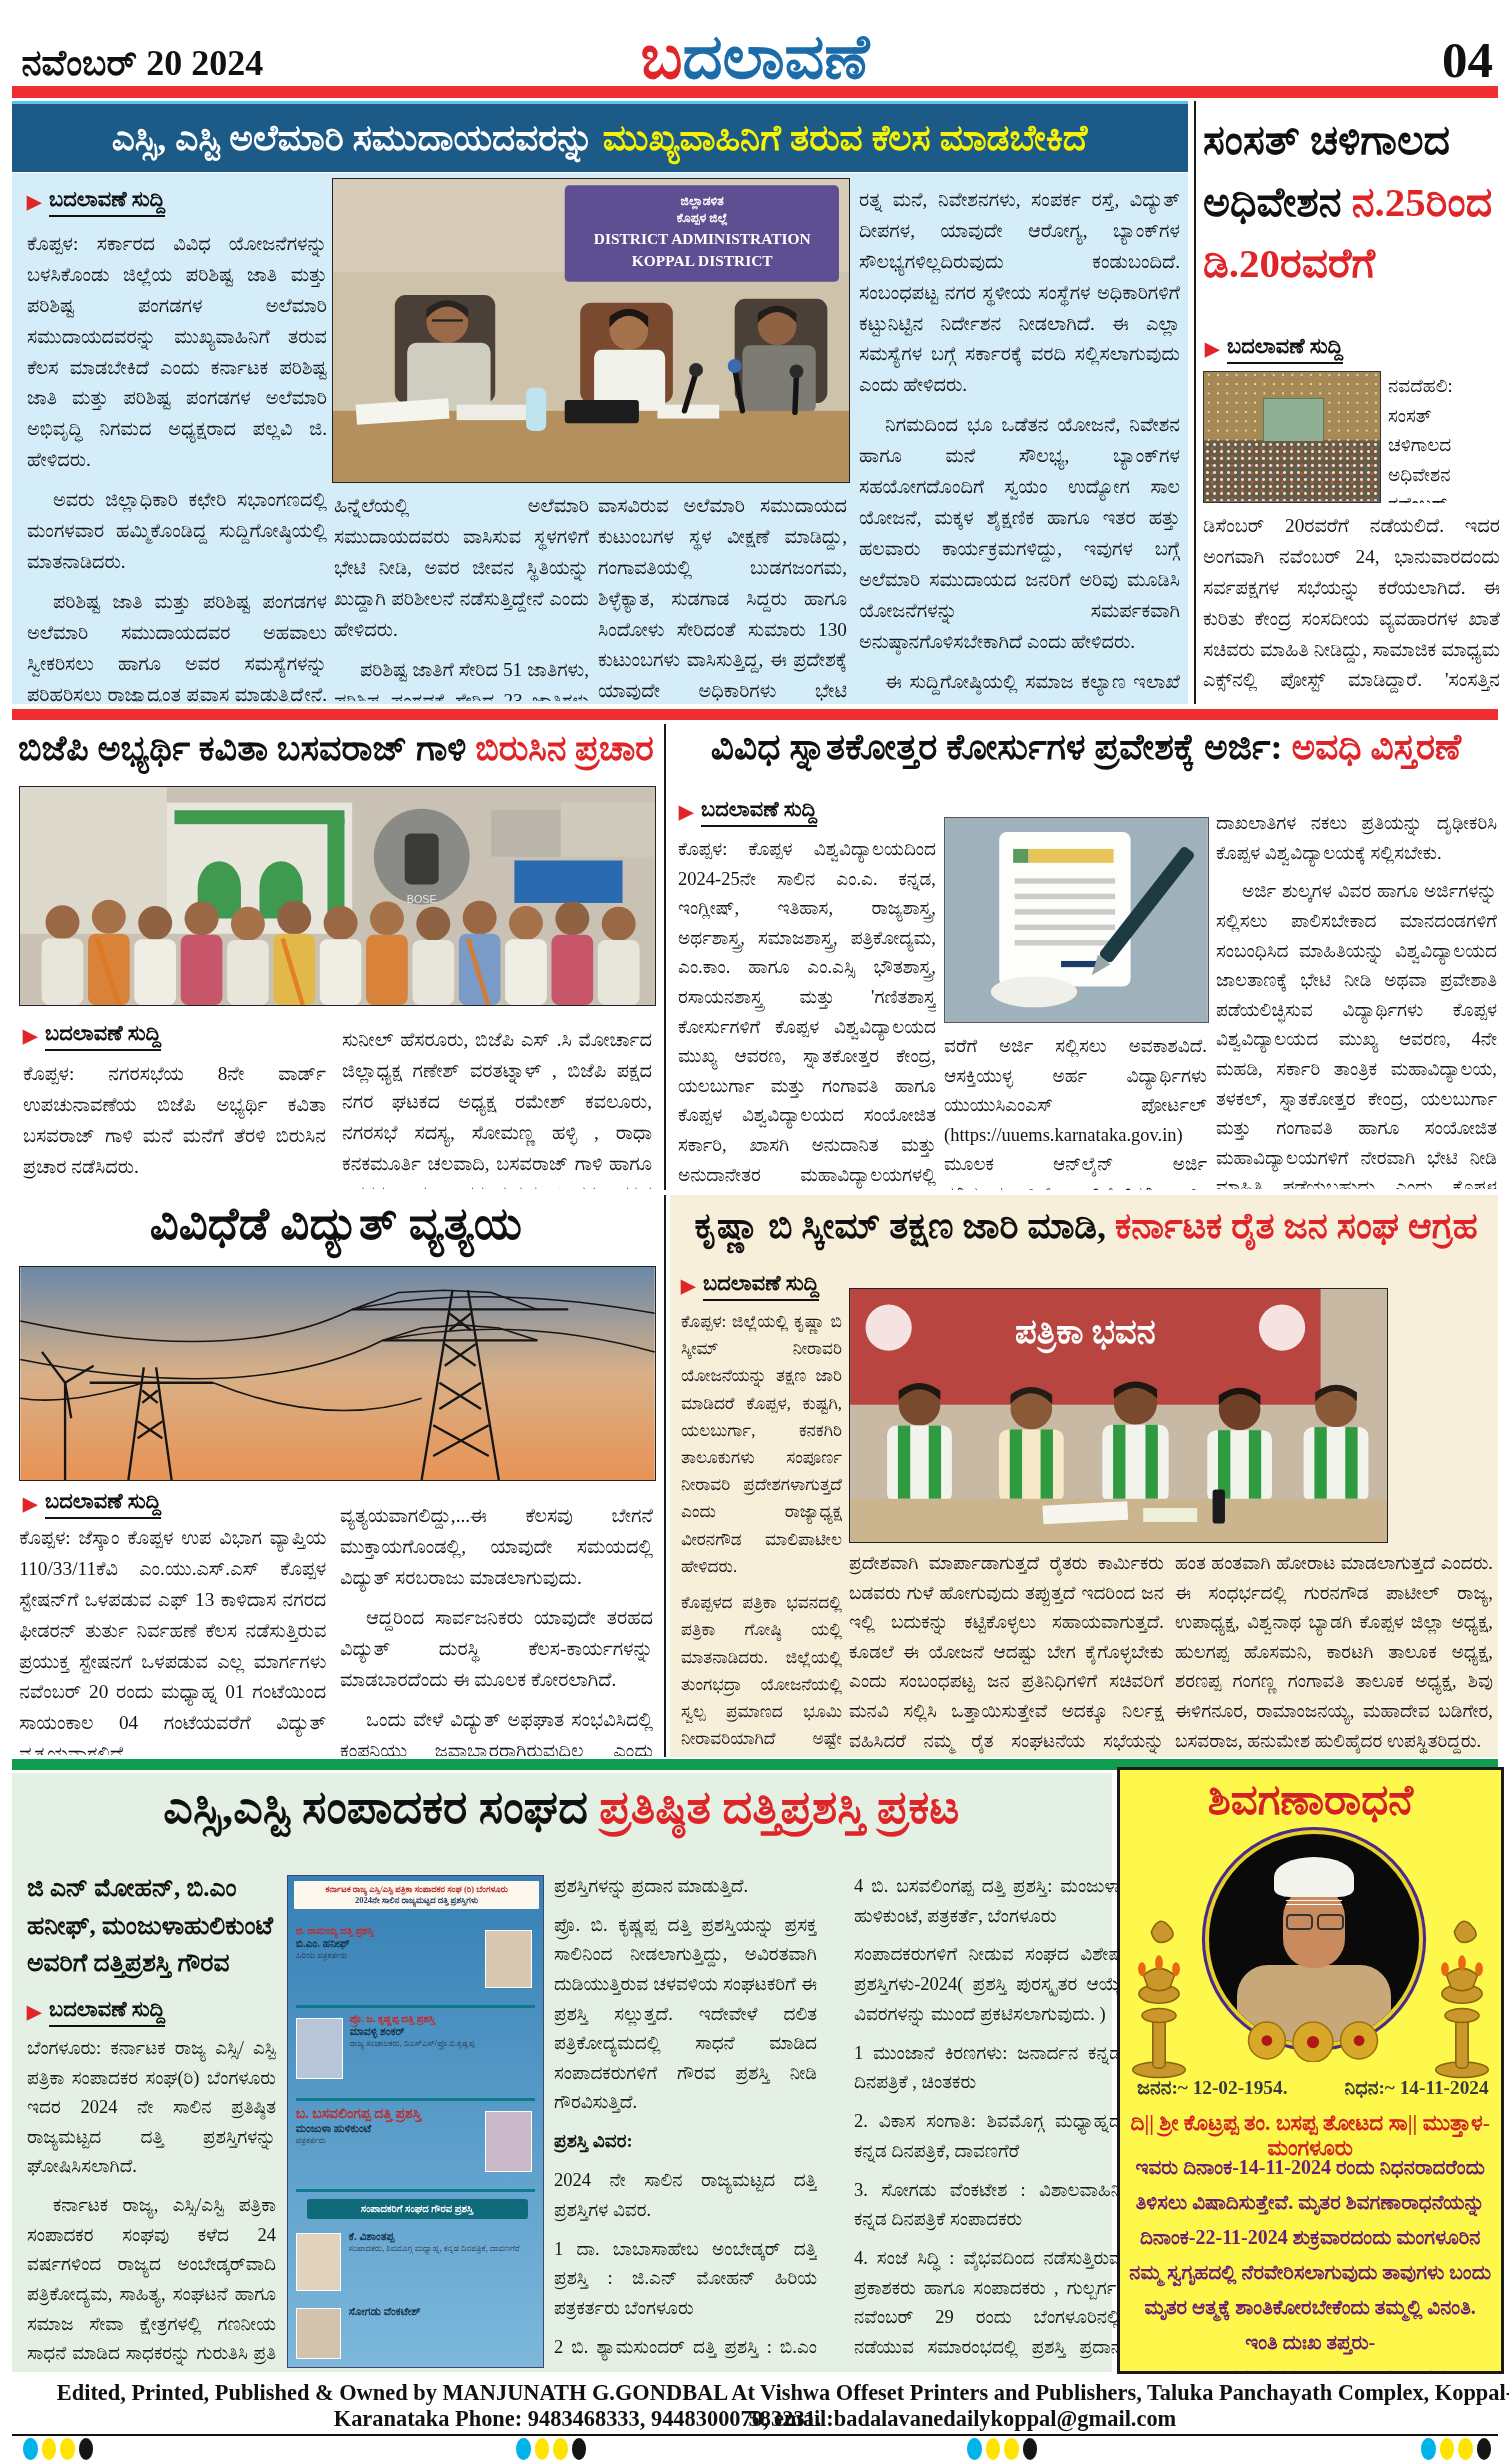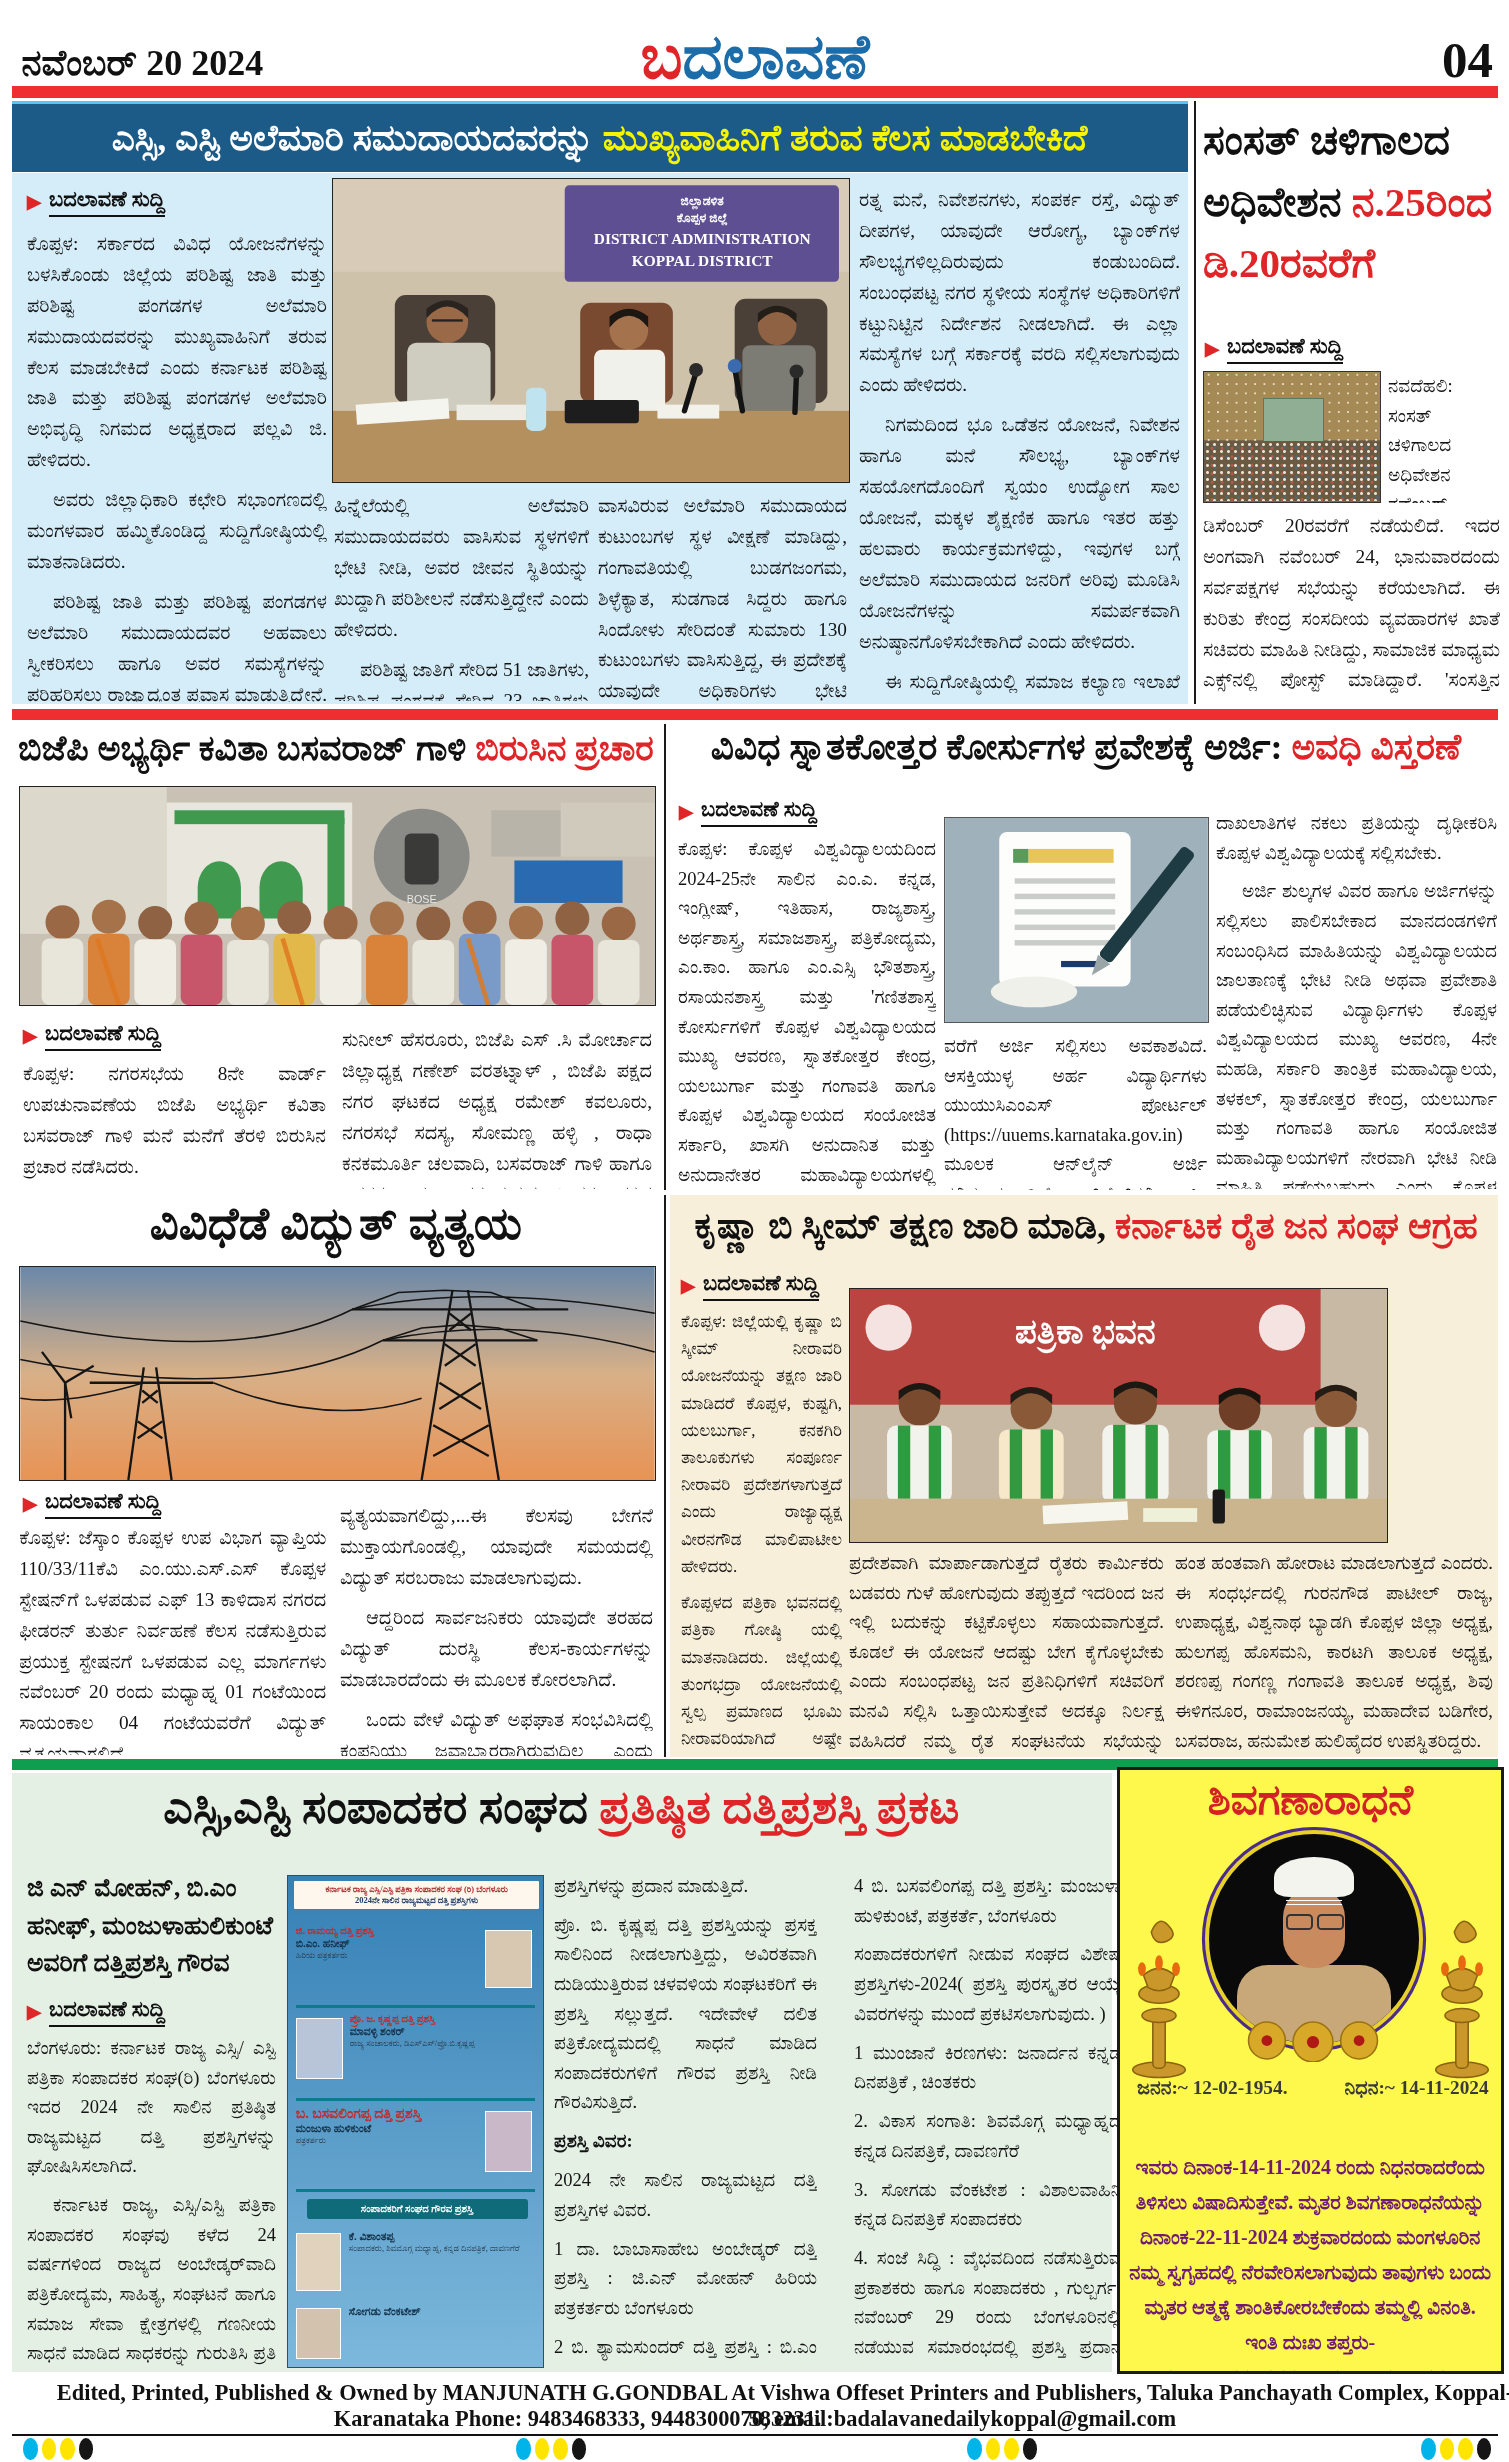--- a/index.html
+++ b/index.html
@@ -485,20 +485,21 @@
           <circle cx="100" cy="30" r="26"></circle>
           <circle cx="160" cy="28" r="24"></circle>
       </g>
       <circle cx="40" cy="28" r="7" fill="#b01818"></circle>
         <circle cx="100" cy="30" r="8" fill="#b01818"></circle>
         <circle cx="160" cy="28" r="7" fill="#b01818"></circle>
     </svg>
   </div>
   <div class="abs k" style="left:17px;top:307px;font-size:19.3px;font-weight:bold;color:#3a3a3a;">ಜನನ:~ 12-02-1954.</div>
   <div class="abs k" style="right:12.4px;top:307px;font-size:19.3px;font-weight:bold;color:#3a3a3a;">ನಿಧನ:~ 14-11-2024</div>
+  <div class="abs k center" style="left:6.2px;top:341px;width:368px;font-size:21.6px;font-weight:bold;color:#d42027;">ದಿ|| ಶ್ರೀ ಕೊಟ್ರಪ್ಪ ತಂ. ಬಸಪ್ಪ ತೋಟದ ಸಾ|| ಮುತ್ತಾಳ-ಮಂಗಳೂರು</div>
   <div class="abs k center" style="left:6.2px;top:380px;width:368px;font-size:20px;font-weight:bold;color:#701a75;line-height:1.75;">
     <div>ಇವರು ದಿನಾಂಕ-14-11-2024 ರಂದು ನಿಧನರಾದರೆಂದು</div>
     <div>ತಿಳಿಸಲು ವಿಷಾದಿಸುತ್ತೇವೆ. ಮೃತರ ಶಿವಗಣಾರಾಧನೆಯನ್ನು</div>
     <div>ದಿನಾಂಕ-22-11-2024 ಶುಕ್ರವಾರದಂದು ಮಂಗಳೂರಿನ</div>
     <div>ನಮ್ಮ ಸ್ವಗೃಹದಲ್ಲಿ ನೆರವೇರಿಸಲಾಗುವುದು ತಾವುಗಳು ಬಂದು</div>
     <div>ಮೃತರ ಆತ್ಮಕ್ಕೆ ಶಾಂತಿಕೋರಬೇಕೆಂದು ತಮ್ಮಲ್ಲಿ ವಿನಂತಿ.</div>
     <div>ಇಂತಿ ದುಃಖ ತಪ್ತರು-</div>
     <div>ಕುಟುಂಬ ವರ್ಗದವರು ಹಾಗೂ ಬಂಧು ಮಿತ್ರರು.</div>
   </div>
 </div>

